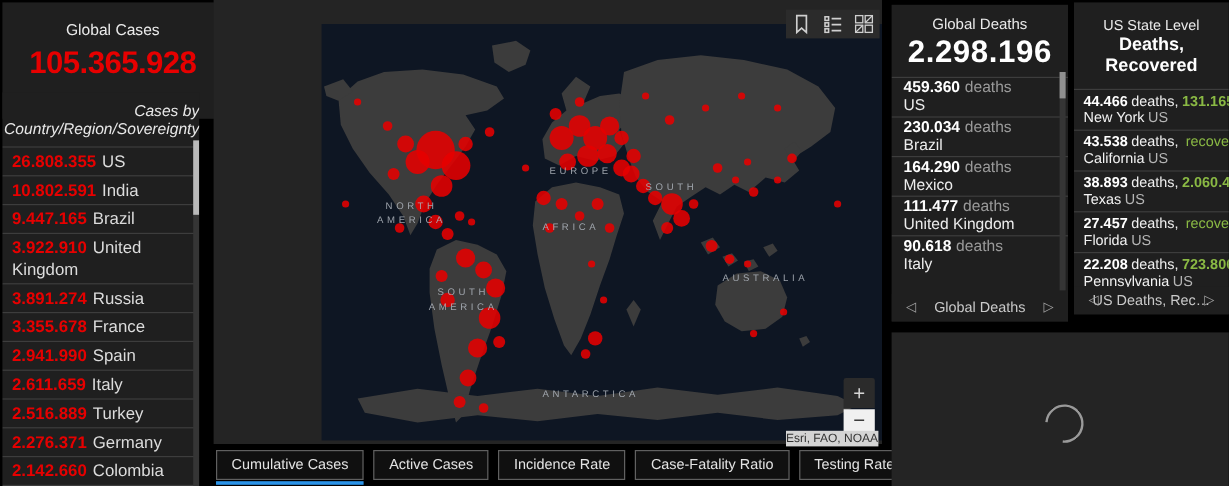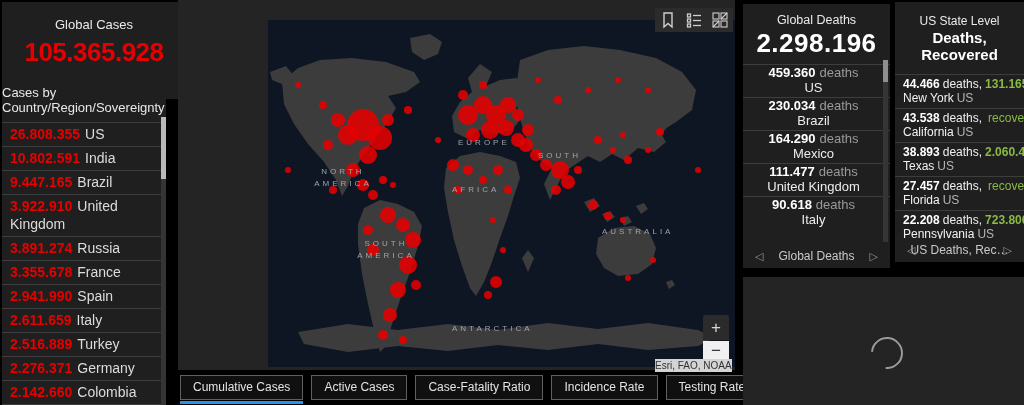--- a/index.html
+++ b/index.html
@@ -3,21 +3,21 @@
 <meta charset="utf-8">
 <style>
   html,body{margin:0;padding:0;background:#000;width:1024px;height:405px;overflow:hidden;
     font-family:"Liberation Sans",sans-serif;-webkit-font-smoothing:antialiased;}
   .panel{position:absolute;background:#1f1f1f;}
   
   #global-cases{left:2px;top:2px;width:184px;height:97px;text-align:center;}
   #global-cases .ptitle{margin-top:15px;font-size:13px;color:#eaeaea;}
   #global-cases .pvalue{margin-top:5px;font-size:26px;font-weight:bold;color:#e60000;letter-spacing:-.5px;}
   #cases-panel{left:2px;top:77px;width:164px;height:328px;overflow:hidden;}
-  #cases-panel .phead{margin-top:8px;text-align:left;font-size:13px;color:#e8e8e8;line-height:15px;}
+  #cases-panel .phead{margin-top:8px;text-align:right;font-size:13px;color:#e8e8e8;line-height:15px;font-style:italic;}
   #cases-list{margin-top:7px;}
   .crow{border-top:1px solid #3d3d3d;padding:2px 14px 3px 8px;font-size:14px;line-height:18px;}
   .crow .num{color:#e60000;font-weight:bold;margin-right:5px;}
   .crow .cname{color:#dcdcdc;}
   .vscroll{position:absolute;width:5px;background:#353535;}
   .vthumb{position:absolute;left:0;width:5px;background:#b9b9b9;}
   #cases-scroll{right:0;top:40px;bottom:0;}
   #cases-thumb{top:0;height:62px;}
   
   #map-panel{left:178px;top:0;width:557px;height:370px;background:#242424;}
@@ -37,21 +37,21 @@
   
   #tab-bar{position:absolute;left:180px;top:375px;display:flex;gap:8px;}
   .tab{position:relative;border:1px solid #606060;background:#101010;color:#e3e3e3;font-size:12px;
      padding:4px 12px 5px;white-space:nowrap;}
   .tab.active::after{content:"";position:absolute;left:-1px;right:-1px;bottom:-5px;height:3px;background:#2a93e8;}
   
   #deaths-panel{left:743px;top:4px;width:147px;height:264px;overflow:hidden;}
   #deaths-panel .ptitle{margin-top:9px;text-align:center;font-size:12.5px;color:#eaeaea;}
   #deaths-panel .pvalue{text-align:center;font-size:26px;font-weight:bold;color:#fff;letter-spacing:.5px;margin-top:1px;}
   #deaths-list{margin-top:5px;}
-  .drow{border-top:1px solid #3d3d3d;padding:1px 16px 2px 10px;font-size:13px;line-height:14.5px;text-align:center;}
+  .drow{border-top:1px solid #3d3d3d;padding:1px 16px 2px 10px;font-size:13px;line-height:14.5px;}
   .drow .dnum{color:#fff;font-weight:bold;margin-right:4px;}
   .drow .dunit{color:#9a9a9a;}
   .drow .dregion{color:#ececec;}
   #deaths-scroll{right:2px;top:56px;bottom:26px;}
   #deaths-thumb{top:0;height:22px;background:#8f8f8f;}
   .pfooter{position:absolute;left:0;right:0;bottom:0;height:23px;font-size:12px;color:#c9c9c9;
      text-align:center;line-height:22px;background:#1f1f1f;}
   .pfooter .arrow{position:absolute;top:0;color:#9e9e9e;font-size:11px;}
   .pfooter .aprev{left:12px;} .pfooter .anext{right:12px;}
   
@@ -247,22 +247,22 @@
       </svg>
     </span>
 </div>
 <div id="zoom-in">+</div>
 <div id="zoom-out">−</div>
 <div id="attribution">Esri, FAO, NOAA</div>
 
 <div id="tab-bar">
   <div class="tab active">Cumulative Cases</div>
   <div class="tab">Active Cases</div>
+  <div class="tab">Incidence Rate</div>
   <div class="tab">Case-Fatality Ratio</div>
-  <div class="tab">Incidence Rate</div>
   <div class="tab">Testing Rate</div>
 </div>
 
 <div class="panel" id="deaths-panel">
   <div class="ptitle">Global Deaths</div>
   <div class="pvalue">2.298.196</div>
   <div id="deaths-list">
     <div class="drow">
         <div><span class="dnum">459.360</span><span class="dunit">deaths</span></div>
         <div class="dregion">US</div>

